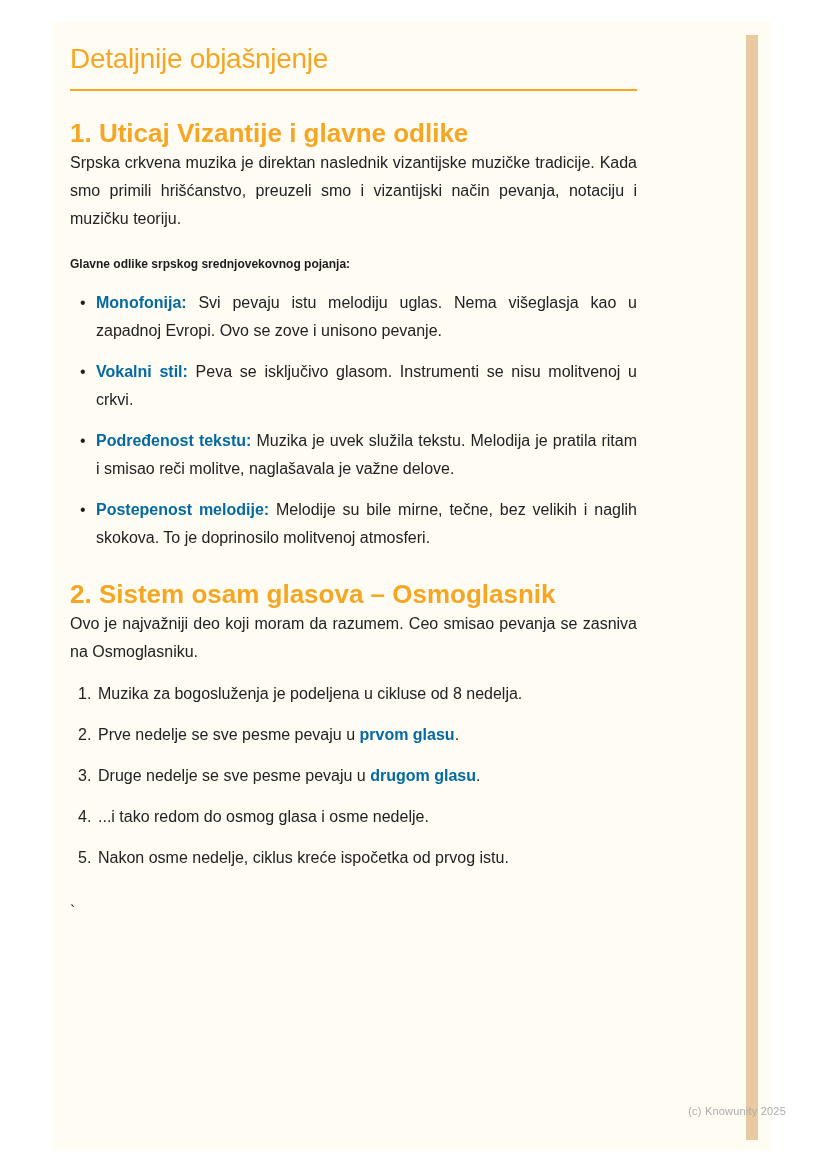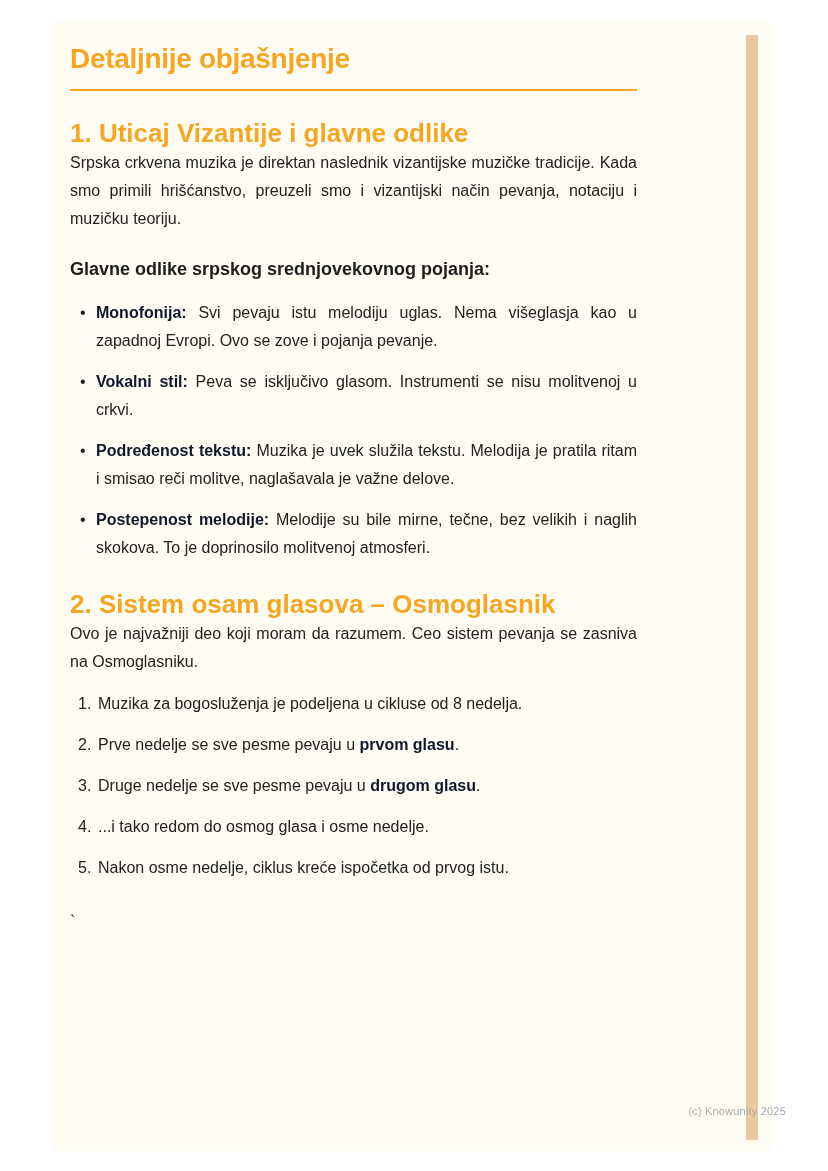--- a/index.html
+++ b/index.html
@@ -26,21 +26,21 @@
   }
   .content {
     position: relative;
     padding: 20px 0 0 18px;
     width: 585px;
     z-index: 2;
   }
   h1.doc-title {
     font-size: 28px;
     line-height: 1.2;
-    font-weight: bold;
+    font-weight: normal;
     color: #f5a623;
     letter-spacing: -0.3px;
   }
   .divider {
     border: none;
     height: 2px;
     background: #f5a623;
     margin-top: 13px;
     width: 567px;
   }
@@ -51,21 +51,21 @@
     color: #f5a623;
     margin-top: 27px;
   }
   p.body-text {
     font-size: 16px;
     line-height: 1.75;
     text-align: justify;
     color: #222222;
   }
   p.subhead {
-    font-size: 18px;
+    font-size: 12px;
     line-height: 1.75;
     font-weight: bold;
     margin-top: 21px;
     color: #1c1c1c;
   }
   ul.bullets, ol.numbers {
     list-style: none;
     margin-top: 14px;
   }
   ul.bullets li, ol.numbers li {
@@ -86,21 +86,21 @@
     flex: 0 0 20px;
     width: 20px;
     text-align: left;
     color: #222222;
   }
   .li-text {
     flex: 1;
     text-align: justify;
     color: #222222;
   }
-  .li-text b, p b { color: #0f172a; }
+  .li-text b, p b { color: #0369a1; }
   p.trailing {
     font-size: 16px;
     line-height: 1.75;
     margin-top: 26px;
     color: #222222;
   }
   .footer-credit {
     position: absolute;
     right: 42px;
     bottom: 54px;
@@ -124,39 +124,39 @@
 
     <h2 class="section-heading">1. Uticaj Vizantije i glavne odlike</h2>
 
     <p class="body-text">Srpska crkvena muzika je direktan naslednik vizantijske muzičke tradicije. Kada smo primili hrišćanstvo, preuzeli smo i vizantijski način pevanja, notaciju i muzičku teoriju.</p>
 
     <p class="subhead">Glavne odlike srpskog srednjovekovnog pojanja:</p>
 
     <ul class="bullets">
       <li>
         <span class="marker">•</span>
-        <span class="li-text"><b>Monofonija:</b><span> Svi pevaju istu melodiju uglas. Nema višeglasja kao u zapadnoj Evropi. Ovo se zove i pojanja pevanje.</span></span>
+        <span class="li-text"><b>Monofonija:</b><span> Svi pevaju istu melodiju uglas. Nema višeglasja kao u zapadnoj Evropi. Ovo se zove i unisono pevanje.</span></span>
       </li>
       <li>
         <span class="marker">•</span>
         <span class="li-text"><b>Vokalni stil:</b><span> Peva se isključivo glasom. Instrumenti se nisu molitvenoj u crkvi.</span></span>
       </li>
       <li>
         <span class="marker">•</span>
         <span class="li-text"><b>Podređenost tekstu:</b><span> Muzika je uvek služila tekstu. Melodija je pratila ritam i smisao reči molitve, naglašavala je važne delove.</span></span>
       </li>
       <li>
         <span class="marker">•</span>
         <span class="li-text"><b>Postepenost melodije:</b><span> Melodije su bile mirne, tečne, bez velikih i naglih skokova. To je doprinosilo molitvenoj atmosferi.</span></span>
       </li>
     </ul>
 
     <h2 class="section-heading">2. Sistem osam glasova – Osmoglasnik</h2>
 
-    <p class="body-text">Ovo je najvažniji deo koji moram da razumem. Ceo sistem pevanja se zasniva na Osmoglasniku.</p>
+    <p class="body-text">Ovo je najvažniji deo koji moram da razumem. Ceo smisao pevanja se zasniva na Osmoglasniku.</p>
 
     <ol class="numbers">
       <li>
         <span class="num-marker">1.</span>
         <span class="li-text"><span>Muzika za bogosluženja je podeljena u cikluse od 8 nedelja.</span><b></b><span></span></span>
       </li>
       <li>
         <span class="num-marker">2.</span>
         <span class="li-text"><span>Prve nedelje se sve pesme pevaju u </span><b>prvom glasu</b><span>.</span></span>
       </li>

